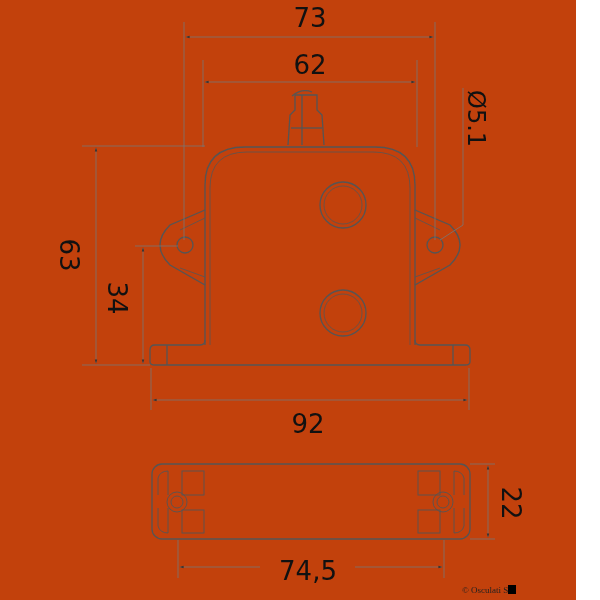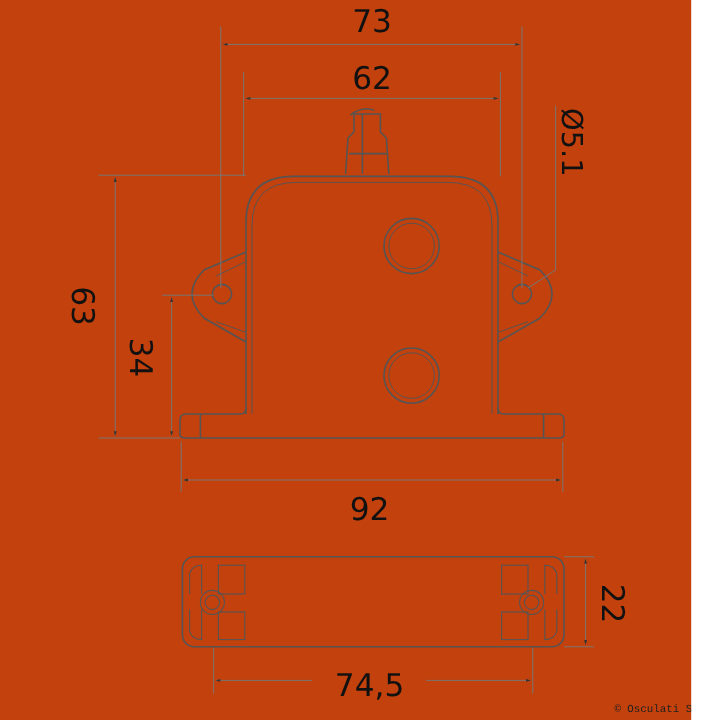--- a/index.html
+++ b/index.html
@@ -1,19 +1,19 @@
 <!DOCTYPE html>
 <html><head>
 <meta charset="utf-8">
 <style>
   html, body { margin:0; padding:0; background:#ffffff; }
   #canvas { position:relative; width:576px; height:600px; background:#c2410c; overflow:hidden; }
   svg { position:absolute; left:0; top:0; }
   .dim-text { font-family:"DejaVu Sans", sans-serif; fill:#111111; }
-  .copyright { position:absolute; left:512px; top:585px; font-family:Liberation Mono, monospace; font-size:9px; color:#222; white-space:nowrap; }
+  .copyright { position:absolute; left:462px; top:585px; font-family:Liberation Serif, serif; font-size:9px; color:#222; white-space:nowrap; }
   .copyright .blk { display:inline-block; width:8px; height:9px; background:#000; vertical-align:-1px; }
 </style>
 </head>
 <body>
 
 <div id="canvas">
 <svg width="600" height="600" viewBox="0 0 600 600">
   <defs>
     <marker id="arr" viewBox="0 0 10 10" refX="9" refY="5" markerWidth="7" markerHeight="5" orient="auto-start-reverse">
       <path d="M0,2 L10,5 L0,8 z" fill="#333"></path>

